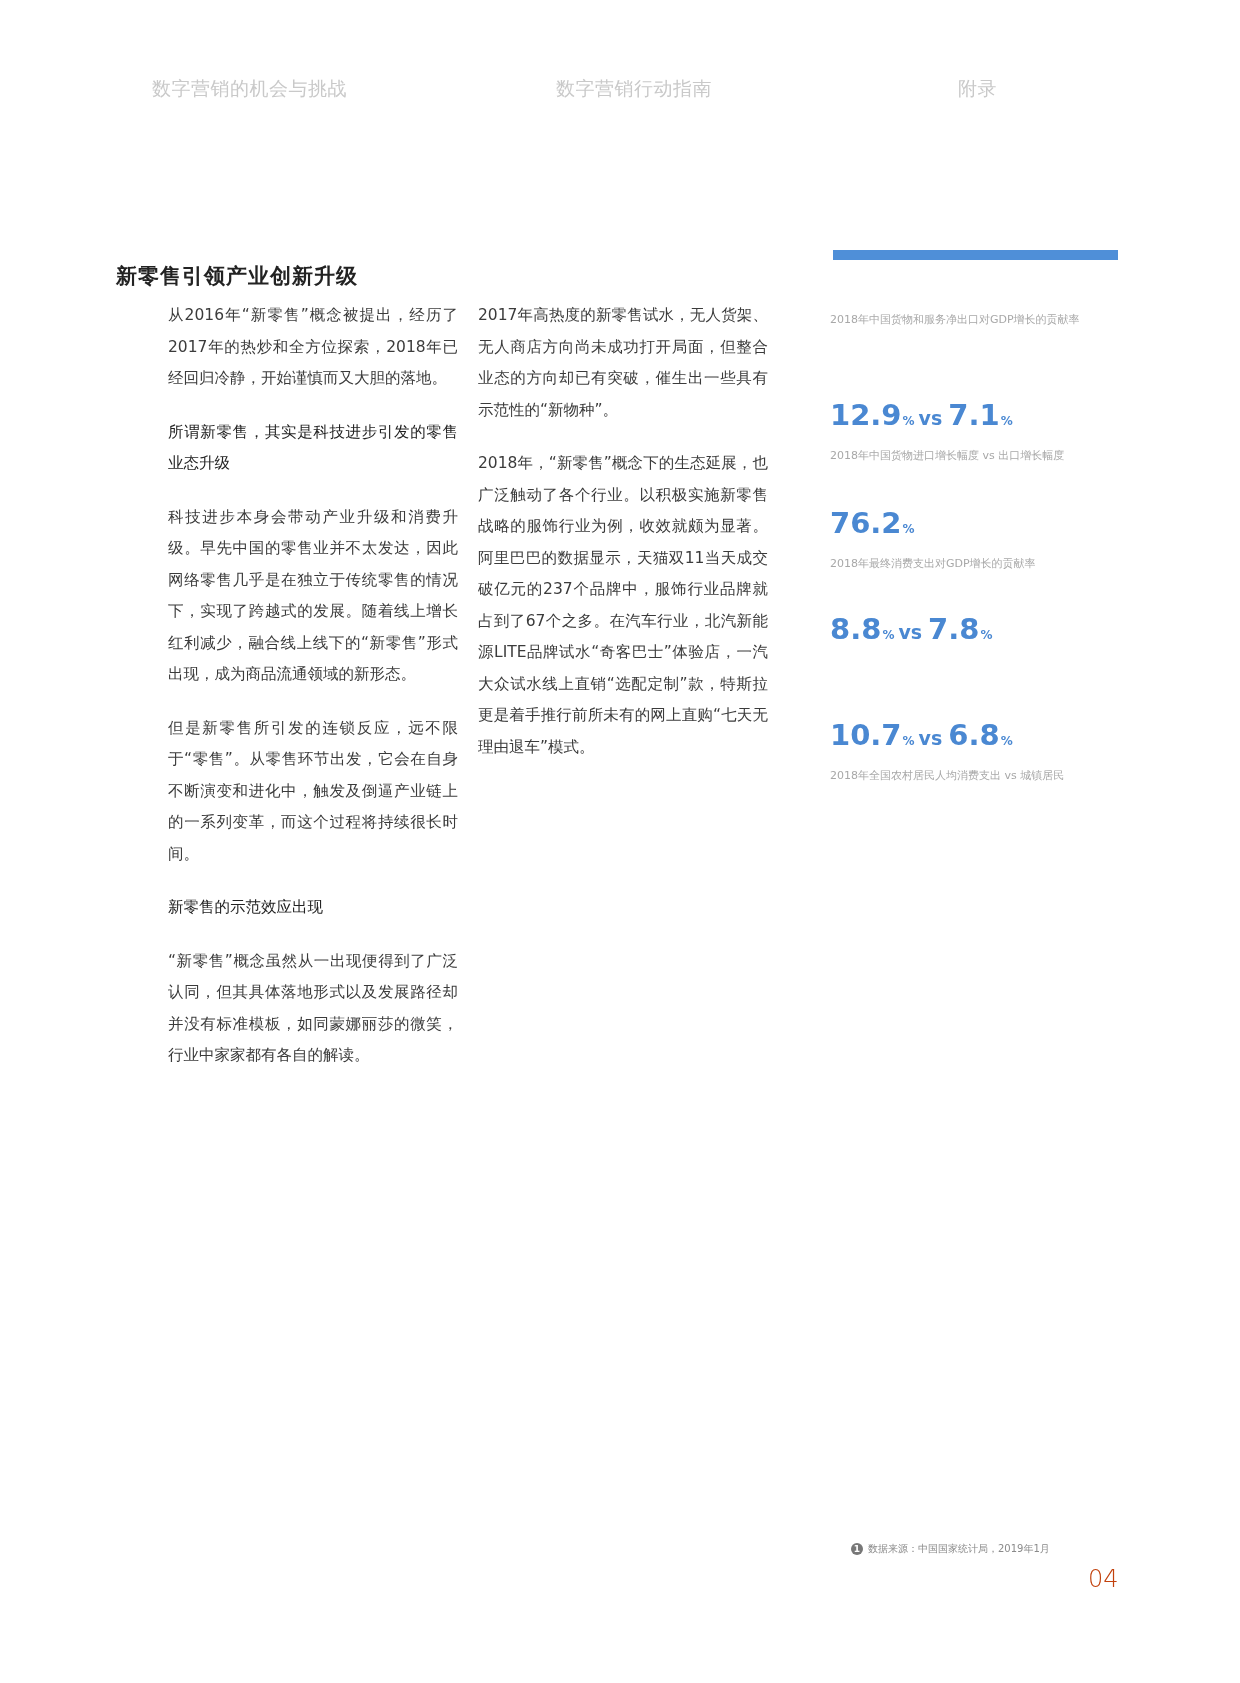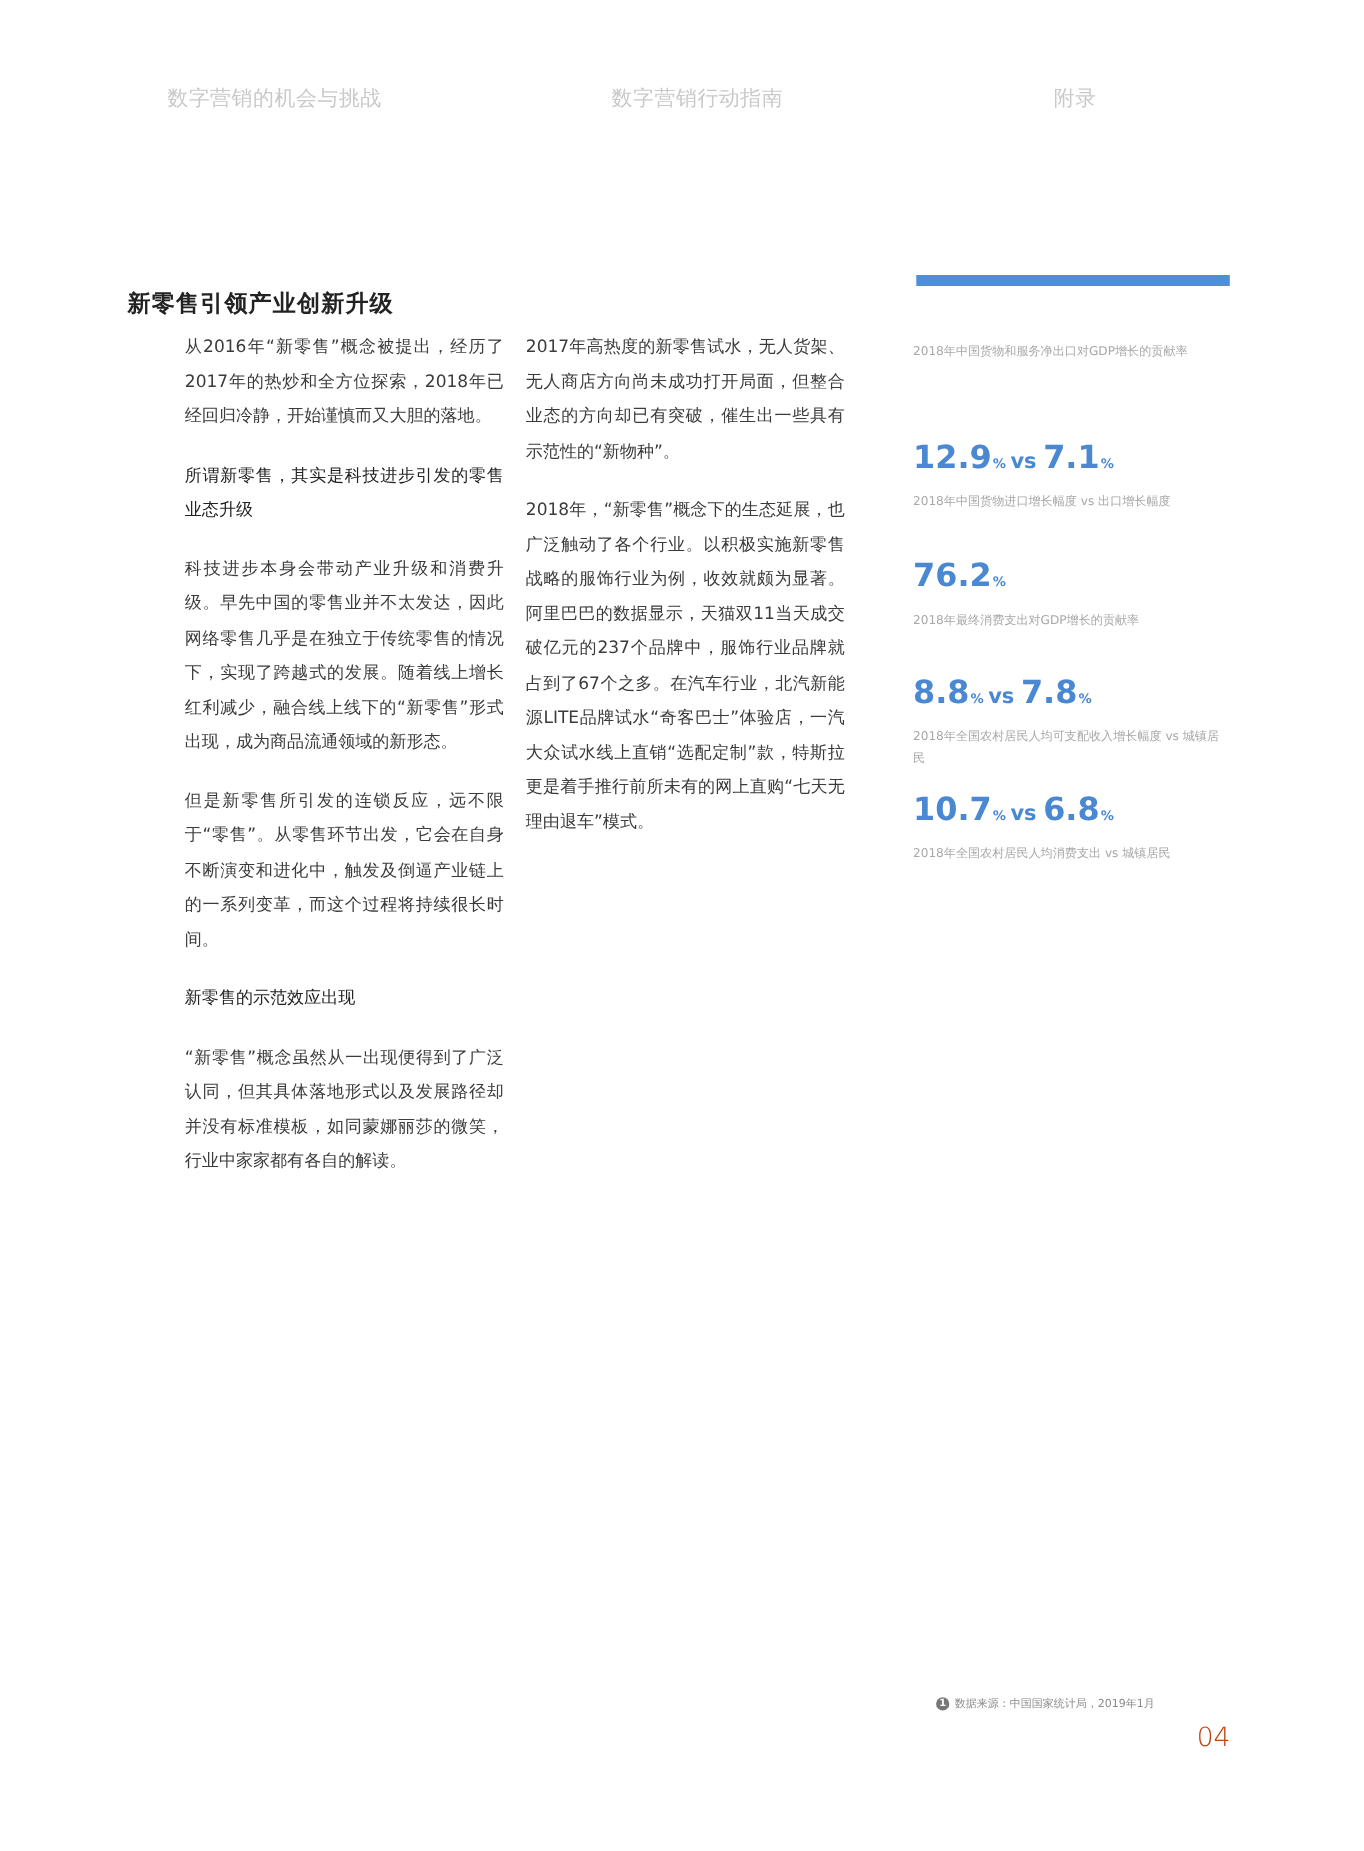--- a/index.html
+++ b/index.html
@@ -91,21 +91,20 @@
   <div class="desc">2018年中国货物进口增长幅度 vs 出口增长幅度</div>
 </div>
 
 <div class="stat s3">
   <div class="num"><span>76.2</span><span class="pct">%</span></div>
   <div class="desc">2018年最终消费支出对GDP增长的贡献率</div>
 </div>
 
 <div class="stat s4">
   <div class="num"><span>8.8</span><span class="pct">%</span><span class="vs">vs</span><span>7.8</span><span class="pct">%</span></div>
-  <div class="desc">2018年全国农村居民人均可支配收入增长幅度 vs 城镇居民</div>
 </div>
 
 <div class="stat s5">
   <div class="num"><span>10.7</span><span class="pct">%</span><span class="vs">vs</span><span>6.8</span><span class="pct">%</span></div>
   <div class="desc">2018年全国农村居民人均消费支出 vs 城镇居民</div>
 </div>
 
 <div class="footnote">
   <span class="badge">1</span>
   <span>数据来源：中国国家统计局，2019年1月</span>

